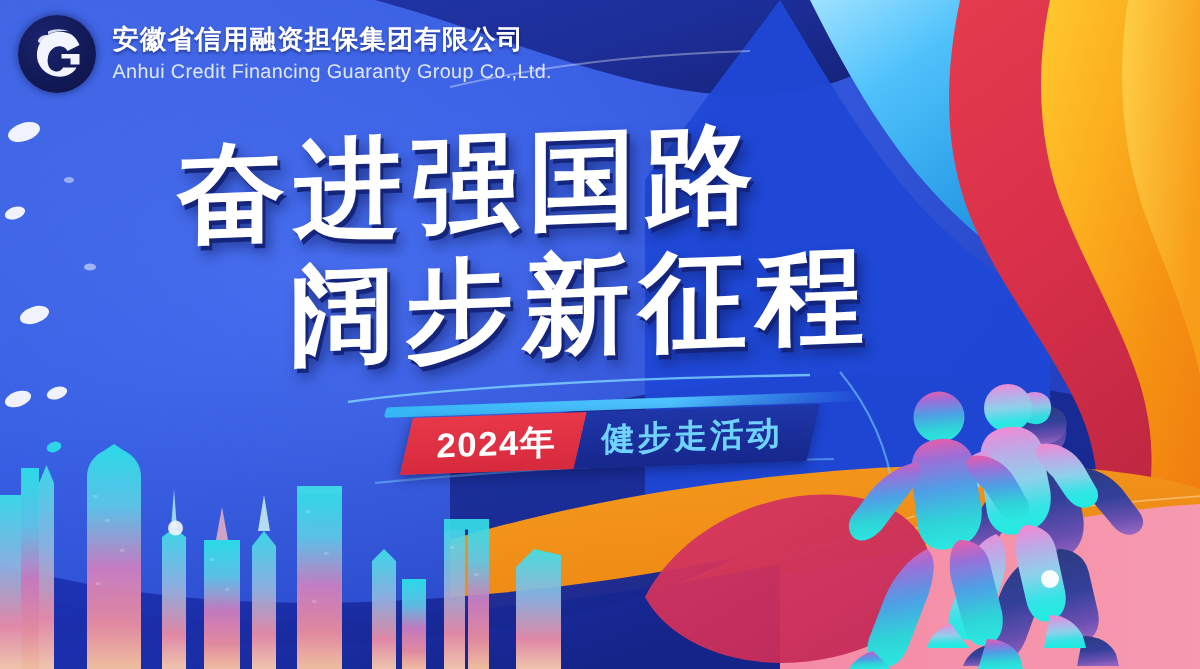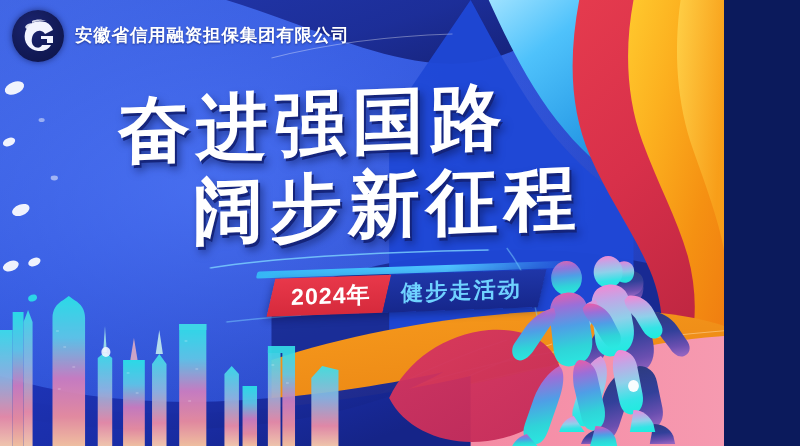--- a/index.html
+++ b/index.html
@@ -7,21 +7,21 @@
     margin: 0;
     padding: 0;
     background: #0b1a5c;
   }
   body {
     font-family: "Liberation Sans", "DejaVu Sans", sans-serif;
   }
 
   #banner {
     position: relative;
-    width: 724px;
+    width: 800px;
     height: 446px;
     overflow: hidden;
     background: #2a4fd6;
   }
 
   
   .layer {
     position: absolute;
     inset: 0;
     pointer-events: none;
@@ -479,20 +479,21 @@
                    C21,23 25,20 29,21 C31,21.4 32,22.4 33,24 L41,20
                    C39,15 36,12.8 33,12 Z"></path>
           <path d="M29,26 L41,26 L41,33 L35,33 L35,29 L29,29 Z"></path>
           <path d="M20,11 C24,9 30,9 34,11 C30,10.4 25,10.6 20,13 Z" opacity="0.85"></path>
           <ellipse cx="17" cy="16" rx="4" ry="2.2" transform="rotate(-28 17 16)" opacity="0.9"></ellipse>
         </g>
       </svg>
     </div>
     <div class="logo-text">
       <div id="company-cn">安徽省信用融资担保集团有限公司</div>
+      <div id="company-en">Anhui Credit Financing Guaranty Group Co.,Ltd.</div>
     </div>
   </div>
 
   <div id="headline">
     <div class="head-line" id="head-line-1">奋进强国路</div>
     <div class="head-line" id="head-line-2">阔步新征程</div>
   </div>
 
   <div id="ribbon-accent"></div>
   <div id="ribbon">

